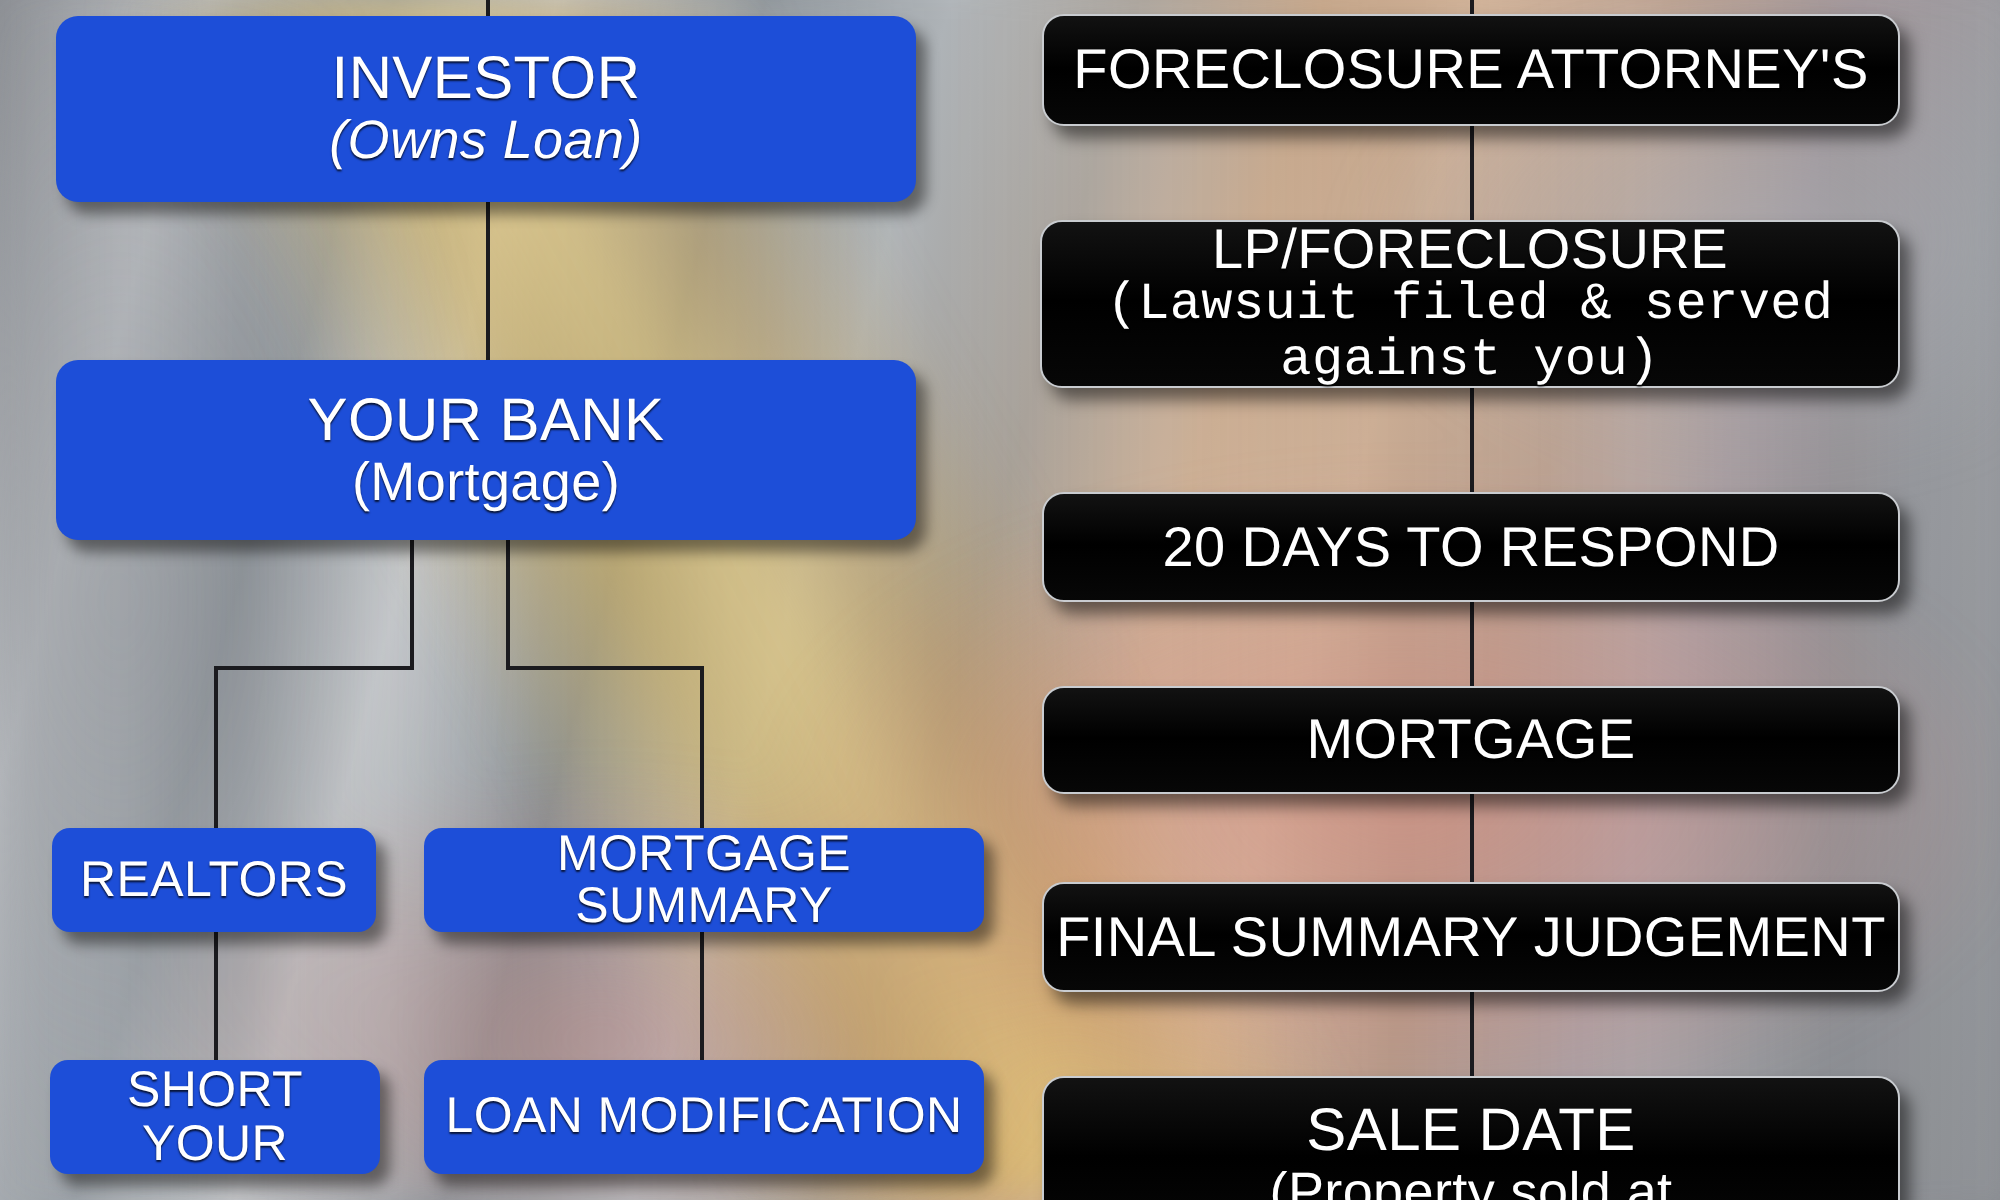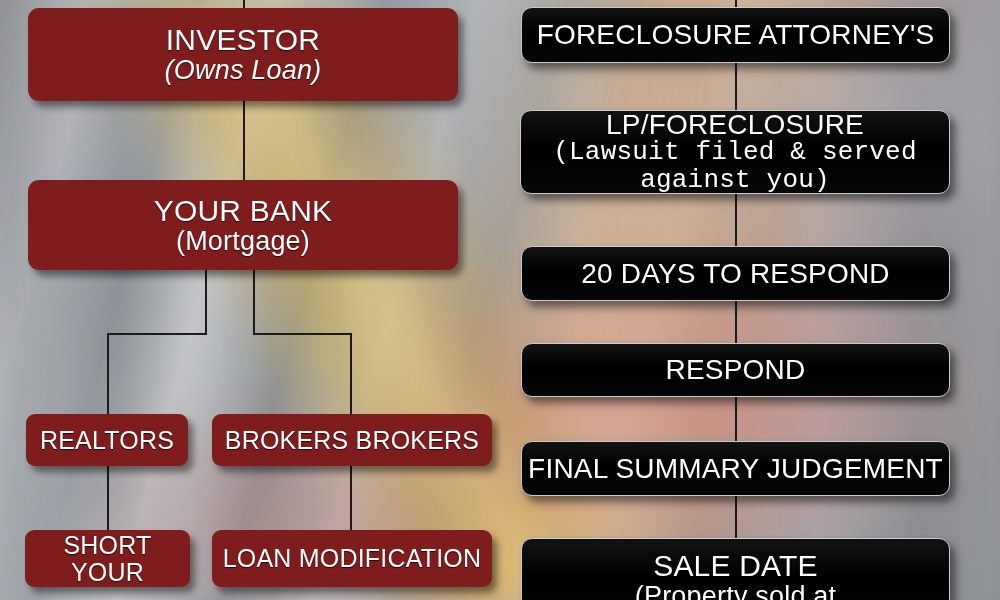--- a/index.html
+++ b/index.html
@@ -70,21 +70,21 @@
     align-items:center;
     justify-content:center;
     text-align:center;
     color:#ffffff;
     border-radius:11px;
     line-height:1.06;
     letter-spacing:.2px;
     text-shadow:0 1px 1px rgba(0,0,0,.75);
   }
   .node.blue{
-    background:#7f1d1d;
+    background:#1d4ed8;
     box-shadow:5px 6px 7px rgba(0,0,0,.45);
   }
   .node.black{
     background:#060606;
     border:1.5px solid #c9ccd0;
     box-shadow:5px 6px 8px rgba(0,0,0,.5);
     background-image:linear-gradient(180deg,#121212 0%,#000 48%,#070707 100%);
   }
   .l1{display:block;}
   .l2{display:block;}
@@ -126,21 +126,21 @@
   <div class="node blue" style="left:28px;top:180px;width:430px;height:90px;font-size:30px;">
     <span class="l1">YOUR BANK</span>
     <span class="l2" style="font-size:27px;text-align:right;">(Mortgage)</span>
   </div>
 
   <div class="node blue" style="left:26px;top:414px;width:162px;height:52px;font-size:25px;border-radius:9px;">
     <span class="l1">REALTORS</span>
   </div>
 
   <div class="node blue" style="left:212px;top:414px;width:280px;height:52px;font-size:25px;border-radius:9px;">
-    <span class="l1">BROKERS BROKERS</span>
+    <span class="l1">MORTGAGE SUMMARY</span>
   </div>
 
   <div class="node blue" style="left:25px;top:530px;width:165px;height:57px;font-size:25px;border-radius:9px;">
     <span class="l1">SHORT YOUR</span>
   </div>
 
   <div class="node blue" style="left:212px;top:530px;width:280px;height:57px;font-size:25px;border-radius:9px;">
     <span class="l1">LOAN MODIFICATION</span>
   </div>
 
@@ -151,21 +151,21 @@
   <div class="node black" style="left:520px;top:110px;width:430px;height:84px;font-size:28px;">
     <span class="l1">LP/FORECLOSURE</span>
     <span class="l2" style="font-size:26px;font-family:Liberation Mono, monospace;">(Lawsuit filed &amp; served against you)</span>
   </div>
 
   <div class="node black" style="left:521px;top:246px;width:429px;height:55px;font-size:28px;">
     <span class="l1">20 DAYS TO RESPOND</span>
   </div>
 
   <div class="node black" style="left:521px;top:343px;width:429px;height:54px;font-size:28px;">
-    <span class="l1">RESPOND</span>
+    <span class="l1">MORTGAGE</span>
   </div>
 
   <div class="node black" style="left:521px;top:441px;width:429px;height:55px;font-size:28px;">
     <span class="l1">FINAL SUMMARY JUDGEMENT</span>
   </div>
 
   <div class="node black" style="left:521px;top:538px;width:429px;height:84px;font-size:30px;">
     <span class="l1">SALE DATE</span>
     <span class="l2" style="font-size:27px;">(Property sold at</span>
   </div>

